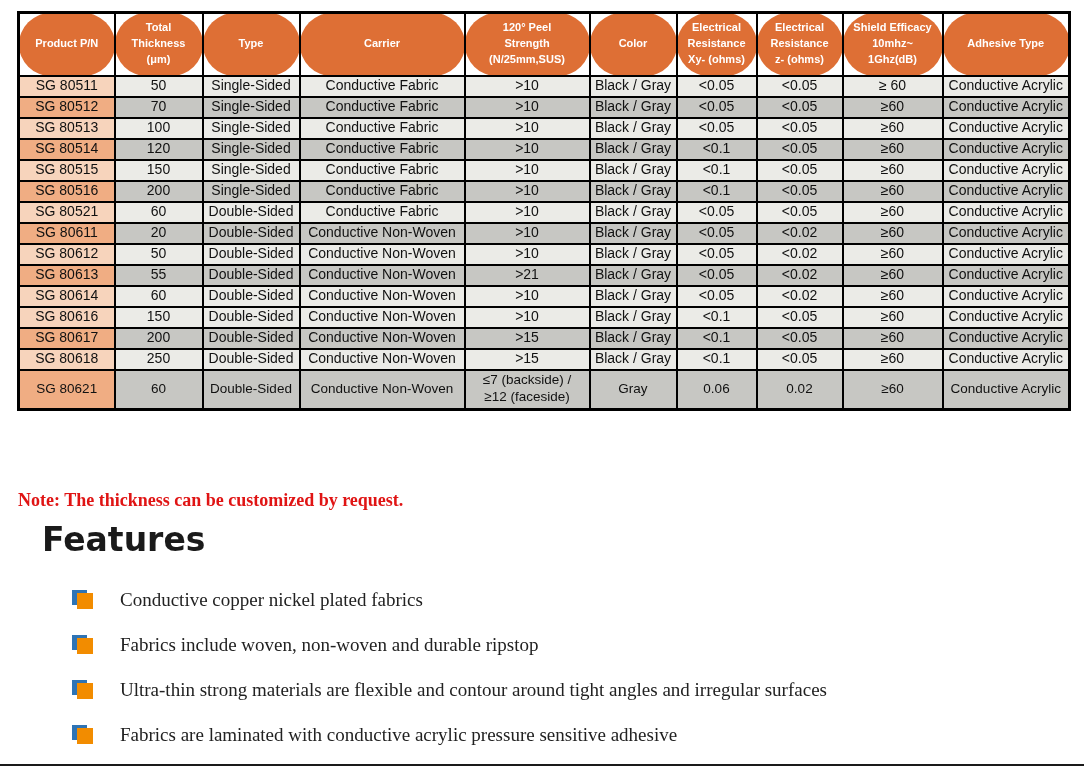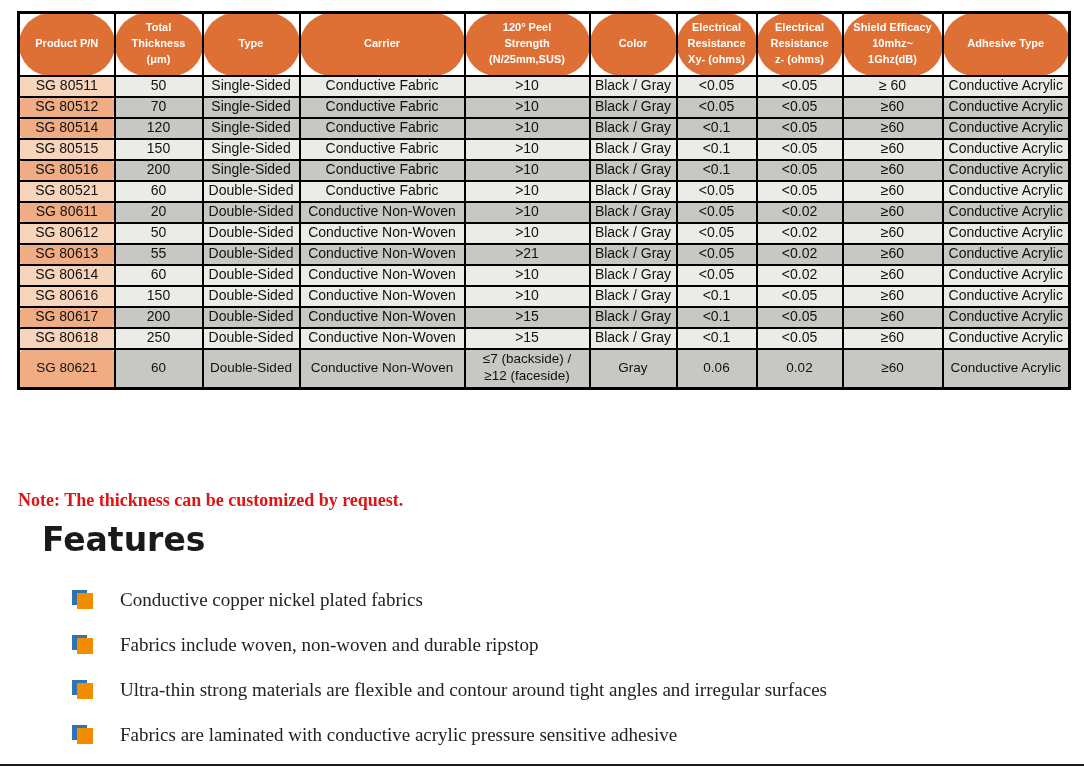--- a/index.html
+++ b/index.html
@@ -18,21 +18,21 @@
     border:3px solid var(--border-black);}
   table.spec th,table.spec td{border:2px solid var(--border-black);
     text-align:center;vertical-align:middle;white-space:pre-line;
     overflow:hidden;padding:0 1px;}
   table.spec th{background:var(--header-bg);color:#fff;font-weight:bold;
     font-size:11px;line-height:1.45;height:63px;border-radius:32px;}
   table.spec td{font-size:14px;color:#111;height:21px;line-height:1.25;}
   tr.light td{background:var(--row-light);}
   tr.dark td{background:var(--row-dark);}
   tr.light td.pncol{background:var(--pn-light);}
-  tr.dark td.pncol{background:var(--pn-dark);border-radius:6px;}
+  tr.dark td.pncol{background:var(--pn-dark);}
   tr.tall td{height:40px;font-size:13.5px;}
 
   
   .note{position:absolute;left:18px;top:490px;
     font-family:"Liberation Serif",serif;font-size:18px;font-weight:bold;
     color:var(--note-red);}
 
   
   .features-title{position:absolute;left:42px;top:520px;
     font-family:"DejaVu Sans",sans-serif;font-weight:800;font-size:33px;
@@ -113,20 +113,32 @@
             <td>70</td>
             <td>Single-Sided</td>
             <td>Conductive Fabric</td>
             <td>&gt;10</td>
             <td>Black / Gray</td>
             <td>&lt;0.05</td>
             <td>&lt;0.05</td>
             <td>≥60</td>
             <td>Conductive Acrylic</td>
           </tr>
+          <tr class="light">
+            <td class="pncol">SG 80513</td>
+            <td>100</td>
+            <td>Single-Sided</td>
+            <td>Conductive Fabric</td>
+            <td>&gt;10</td>
+            <td>Black / Gray</td>
+            <td>&lt;0.05</td>
+            <td>&lt;0.05</td>
+            <td>≥60</td>
+            <td>Conductive Acrylic</td>
+          </tr>
           <tr class="dark">
             <td class="pncol">SG 80514</td>
             <td>120</td>
             <td>Single-Sided</td>
             <td>Conductive Fabric</td>
             <td>&gt;10</td>
             <td>Black / Gray</td>
             <td>&lt;0.1</td>
             <td>&lt;0.05</td>
             <td>≥60</td>

